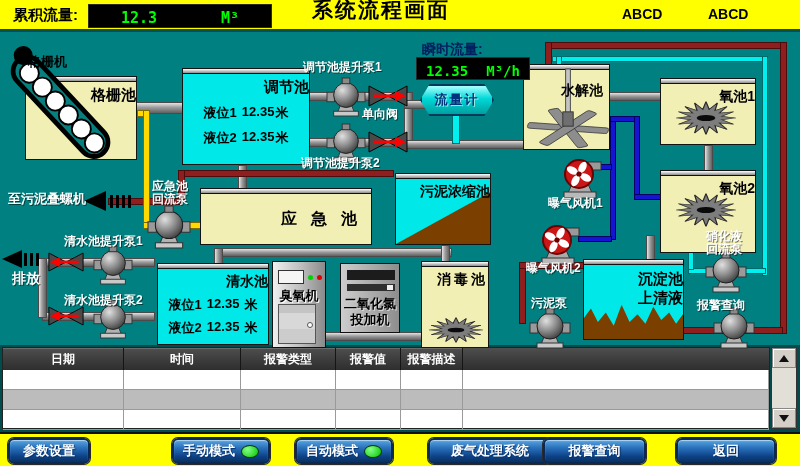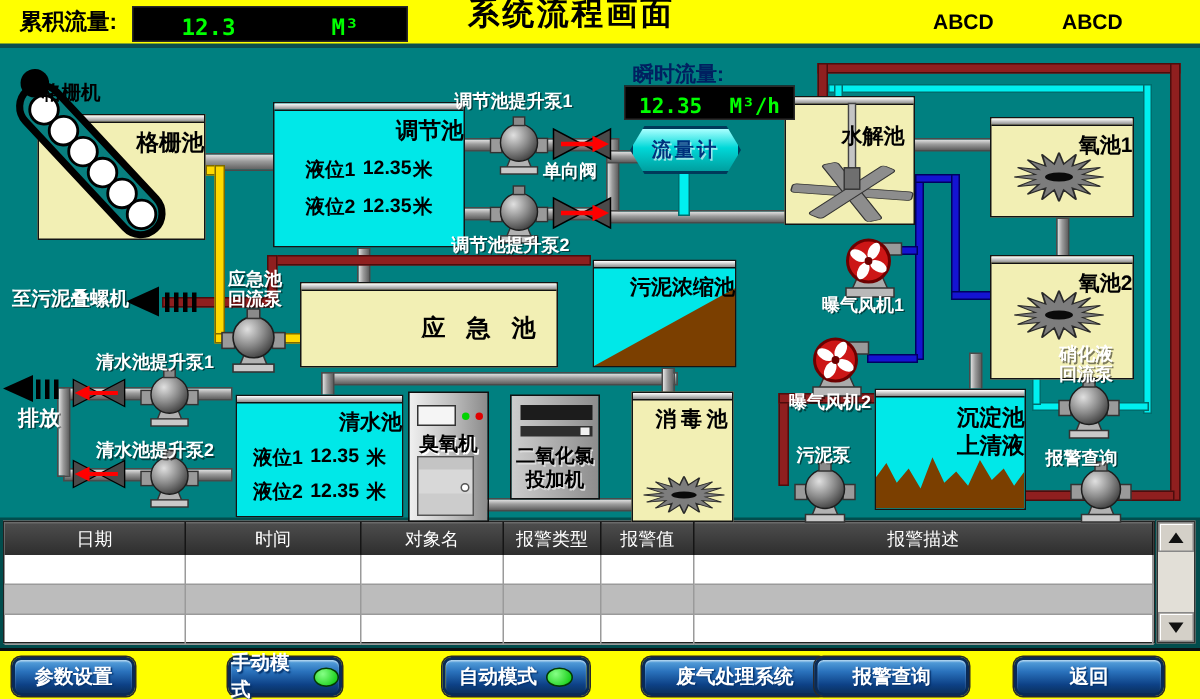--- a/index.html
+++ b/index.html
@@ -33,21 +33,21 @@
   .arrw{position:absolute;width:0;height:0;z-index:5}
   .hatch{position:absolute;background:#000;width:3px;height:13px;z-index:5}
   
   #fmeter{position:absolute;left:420px;top:84px;width:74px;height:32px;z-index:4;background:linear-gradient(180deg,#aaffff,#00d8d8 45%,#009f9f);border:2px solid #003a5a;clip-path:polygon(0 50%,13% 0,87% 0,100% 50%,87% 100%,13% 100%);display:flex;align-items:center;justify-content:center;color:#00327d;font-weight:bold;font-size:13px;letter-spacing:2px;text-shadow:1px 1px 0 rgba(255,255,255,.6)}
   
   .cab{position:absolute;border:1px solid #101010;z-index:4;font-weight:bold;color:#000;text-align:center}
   
   #alarm{position:absolute;left:0;top:345px;width:800px;height:87px;background:#014d4d}
   #atable{position:absolute;left:2px;top:2px;width:768px;height:82px;background:#fff;border:1px solid #222}
   .trow{display:grid;grid-template-columns:121px 117px 95px 65px 62px 1fr}
-  #ahead{height:22px;background:linear-gradient(180deg,#4e4e4e,#2e2e2e);color:#fff;font-weight:normal;font-size:12px}
+  #ahead{height:22px;background:linear-gradient(180deg,#4e4e4e,#2e2e2e);color:#fff;font-weight:bold;font-size:12px}
   #ahead .hc{display:flex;align-items:center;justify-content:center;border-right:1px solid #151515;box-shadow:inset 0 1px 0 #6a6a6a}
   .brow{height:20px}
   .brow .bc{border-right:1px solid #9a9a9a;border-bottom:1px solid #9a9a9a}
   .brow.alt{background:#bcbcbc}
   #sbar{position:absolute;left:771px;top:2px;width:26px;height:82px;background:#e2dfd7;border:1px solid #333}
   .sbox{position:absolute;left:0;width:24px;height:20px;background:#d4d0c8;border:1px solid #888;box-shadow:inset 1px 1px 0 #fff;display:flex;align-items:center;justify-content:center}
   .tri-up{width:0;height:0;border-left:5px solid transparent;border-right:5px solid transparent;border-bottom:7px solid #111}
   .tri-dn{width:0;height:0;border-left:5px solid transparent;border-right:5px solid transparent;border-top:7px solid #111}
   
   #ftr{position:absolute;left:0;top:432px;width:800px;height:34px;background:#ffff00;border-top:2px solid #101010}
@@ -349,21 +349,20 @@
   <span class="lbl" style="left:531px;top:297px">污泥泵</span>
   <span class="lbl" style="left:706px;top:230px">硝化液
 回流泵</span>
   <span class="lbl" style="left:697px;top:299px">报警查询</span>
 
   <div id="alarm">
     <div id="atable">
       <div class="trow" id="ahead">
         <div class="hc">日期</div>
         <div class="hc">时间</div>
-        <div class="hc">对象名</div>
         <div class="hc">报警类型</div>
         <div class="hc">报警值</div>
         <div class="hc">报警描述</div>
       </div>
       <div class="trow brow">
         <div class="bc"></div>
           <div class="bc"></div>
           <div class="bc"></div>
           <div class="bc"></div>
           <div class="bc"></div>
@@ -393,21 +392,21 @@
       <div class="sbox" style="bottom:0">
           <i class="tri-dn"></i>
         </div>
     </div>
   </div>
 
   <div id="ftr">
     <div class="fbtn" style="left:8px;width:82px">
         <span>参数设置</span>
       </div>
-    <div class="fbtn" style="left:152px;width:76px">
+    <div class="fbtn" style="left:172px;width:98px">
         <span>手动模式</span>
         <i class="led"></i>
       </div>
     <div class="fbtn" style="left:295px;width:98px">
         <span>自动模式</span>
         <i class="led"></i>
       </div>
     <div class="fbtn" style="left:428px;width:124px">
         <span>废气处理系统</span>
       </div>

